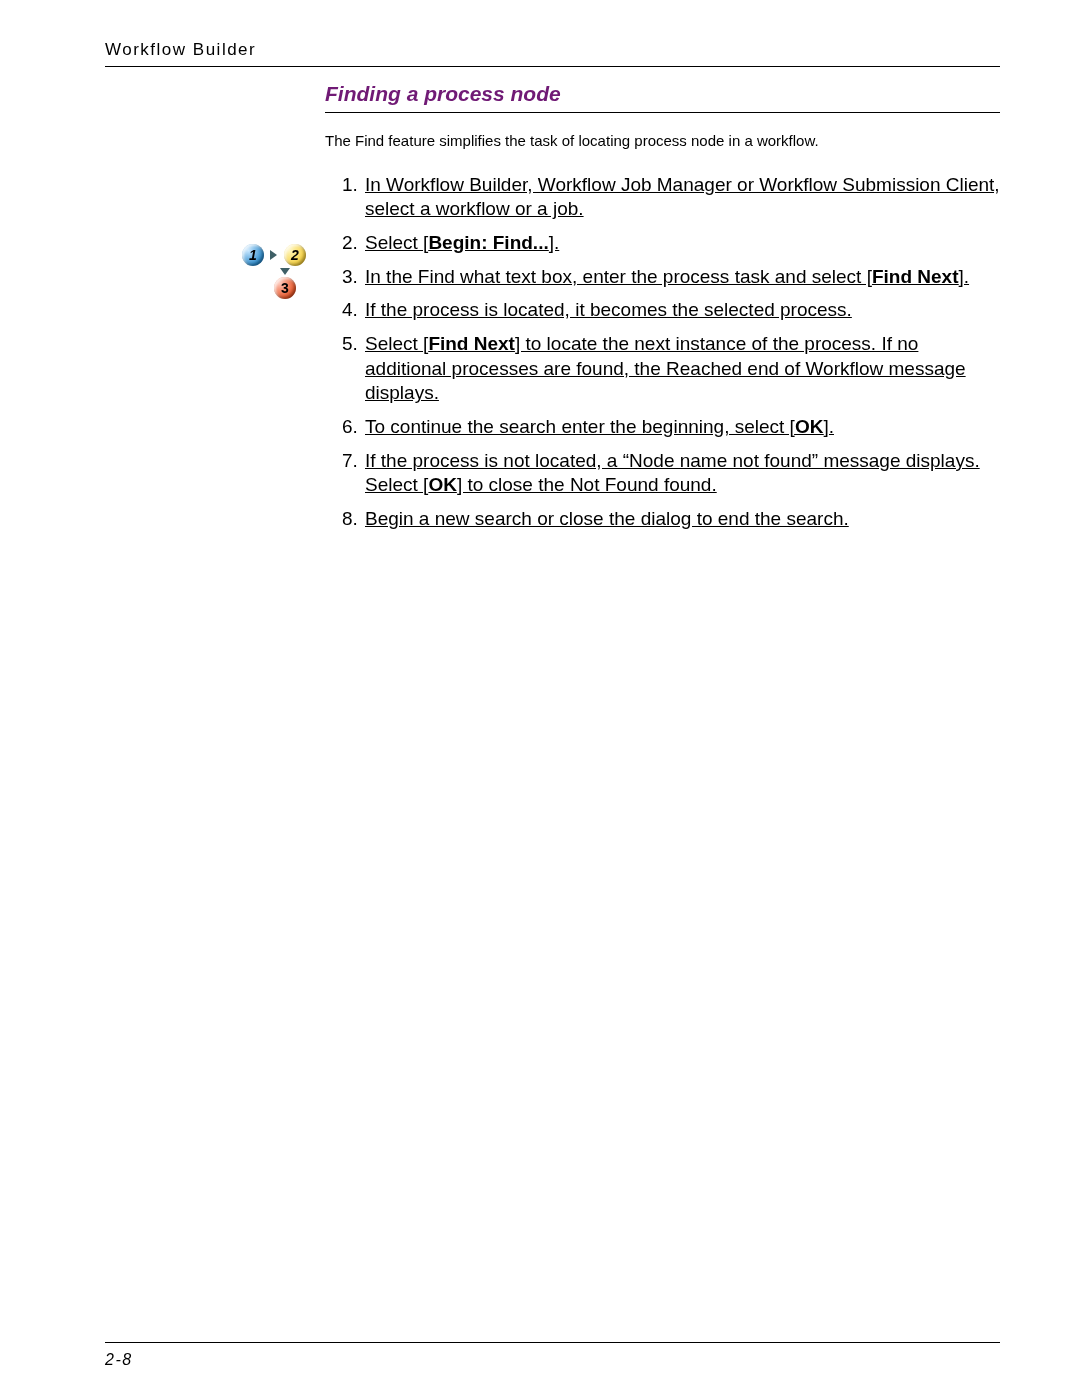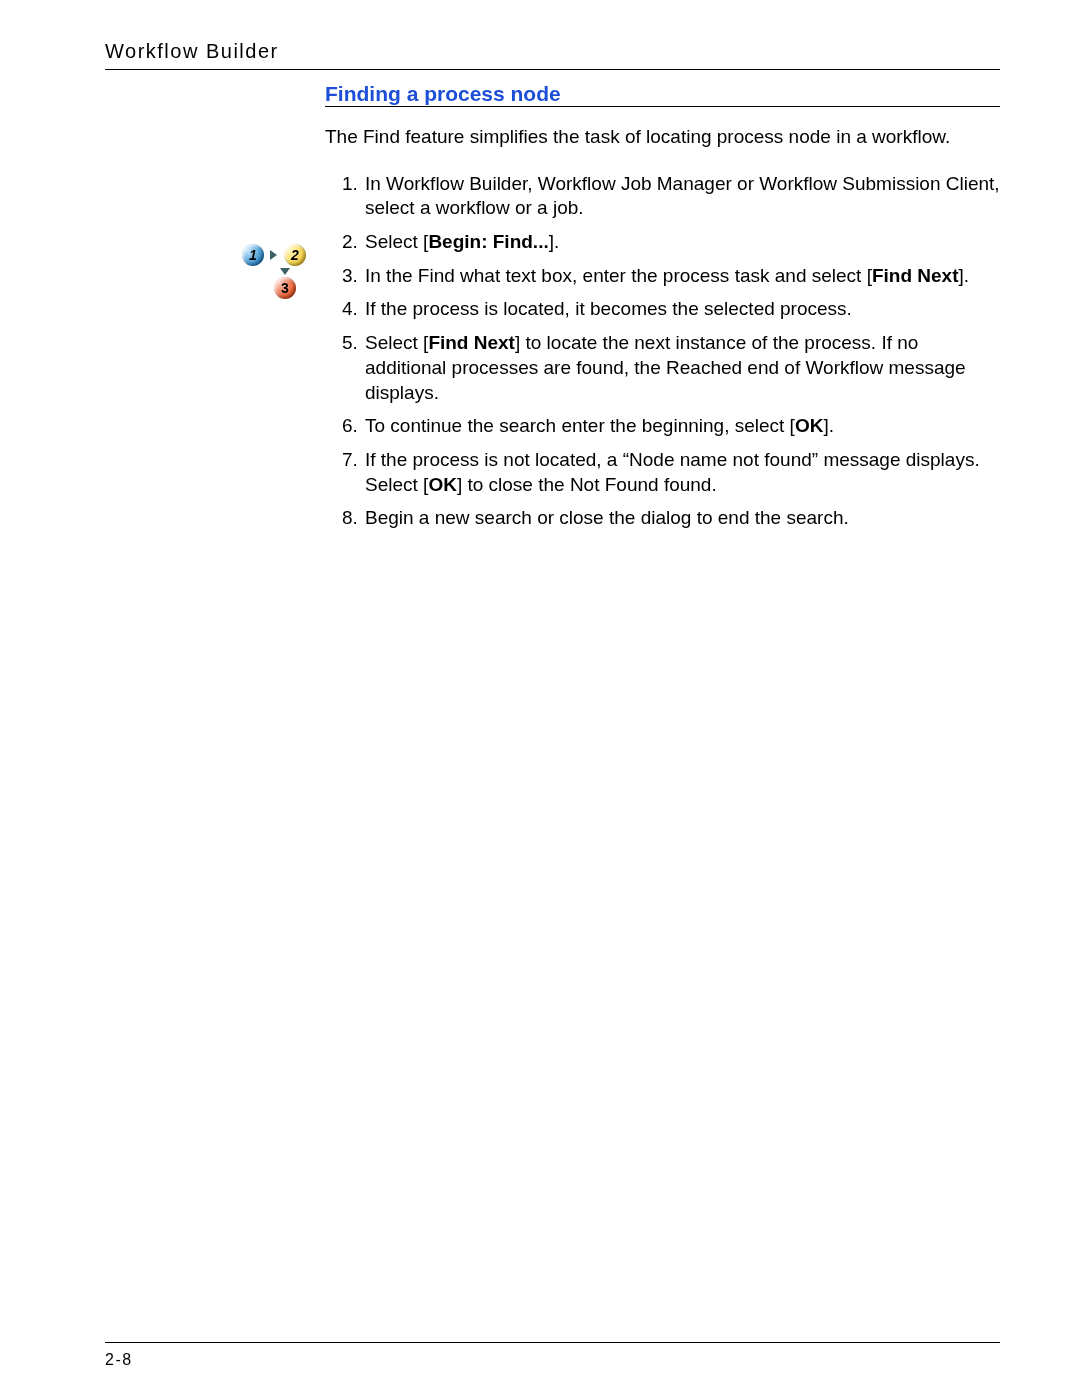--- a/index.html
+++ b/index.html
@@ -15,54 +15,57 @@
   .page {
     position: relative;
     width: 1080px;
     height: 1397px;
   }
   .header {
     position: absolute;
     top: 40px;
     left: 105px;
     right: 80px;
-    font-size: 20px;
+    font-size: 17px;
     letter-spacing: 1.5px;
     padding-bottom: 6px;
     border-bottom: 1px solid #000;
   }
   .content {
     position: absolute;
     top: 70px;
     left: 325px;
     right: 80px;
   }
   .h2 {
-    color: #1d4ed8;
+    color: #701a75;
     font-weight: bold;
     font-size: 21px;
     margin-top: 12px;
     margin-bottom: 4px;
     border-bottom: 1px solid #000;
+    padding-bottom: 6px;
+    font-style: italic;
   }
   .intro {
-    font-size: 19px;
+    font-size: 15px;
     line-height: 1.3;
     margin-top: 18px;
     margin-bottom: 22px;
   }
   ol.steps {
     margin: 14px 0 0 0;
     padding-left: 38px;
     font-size: 19px;
     line-height: 1.3;
   }
   ol.steps li {
     margin-bottom: 9px;
     padding-left: 2px;
+    text-decoration: underline;
   }
   .bold { font-weight: bold; }
 
   
   .icon-group {
     position: absolute;
     top: 244px;
     left: 242px;
     width: 60px;
   }
@@ -111,21 +114,21 @@
     border-top: 1px solid #000;
   }
   .footer {
     position: absolute;
     bottom: 28px;
     left: 105px;
     right: 80px;
     font-size: 16px;
     letter-spacing: 1.5px;
   }
-  .footer .pg { float: left; }
+  .footer .pg { float: left; font-style: italic; }
   .footer .doc { float: right; }
 </style>
 </head>
 <body>
 
 <div class="page">
   <div class="header">
     <span>Workflow Builder</span>
   </div>
 

